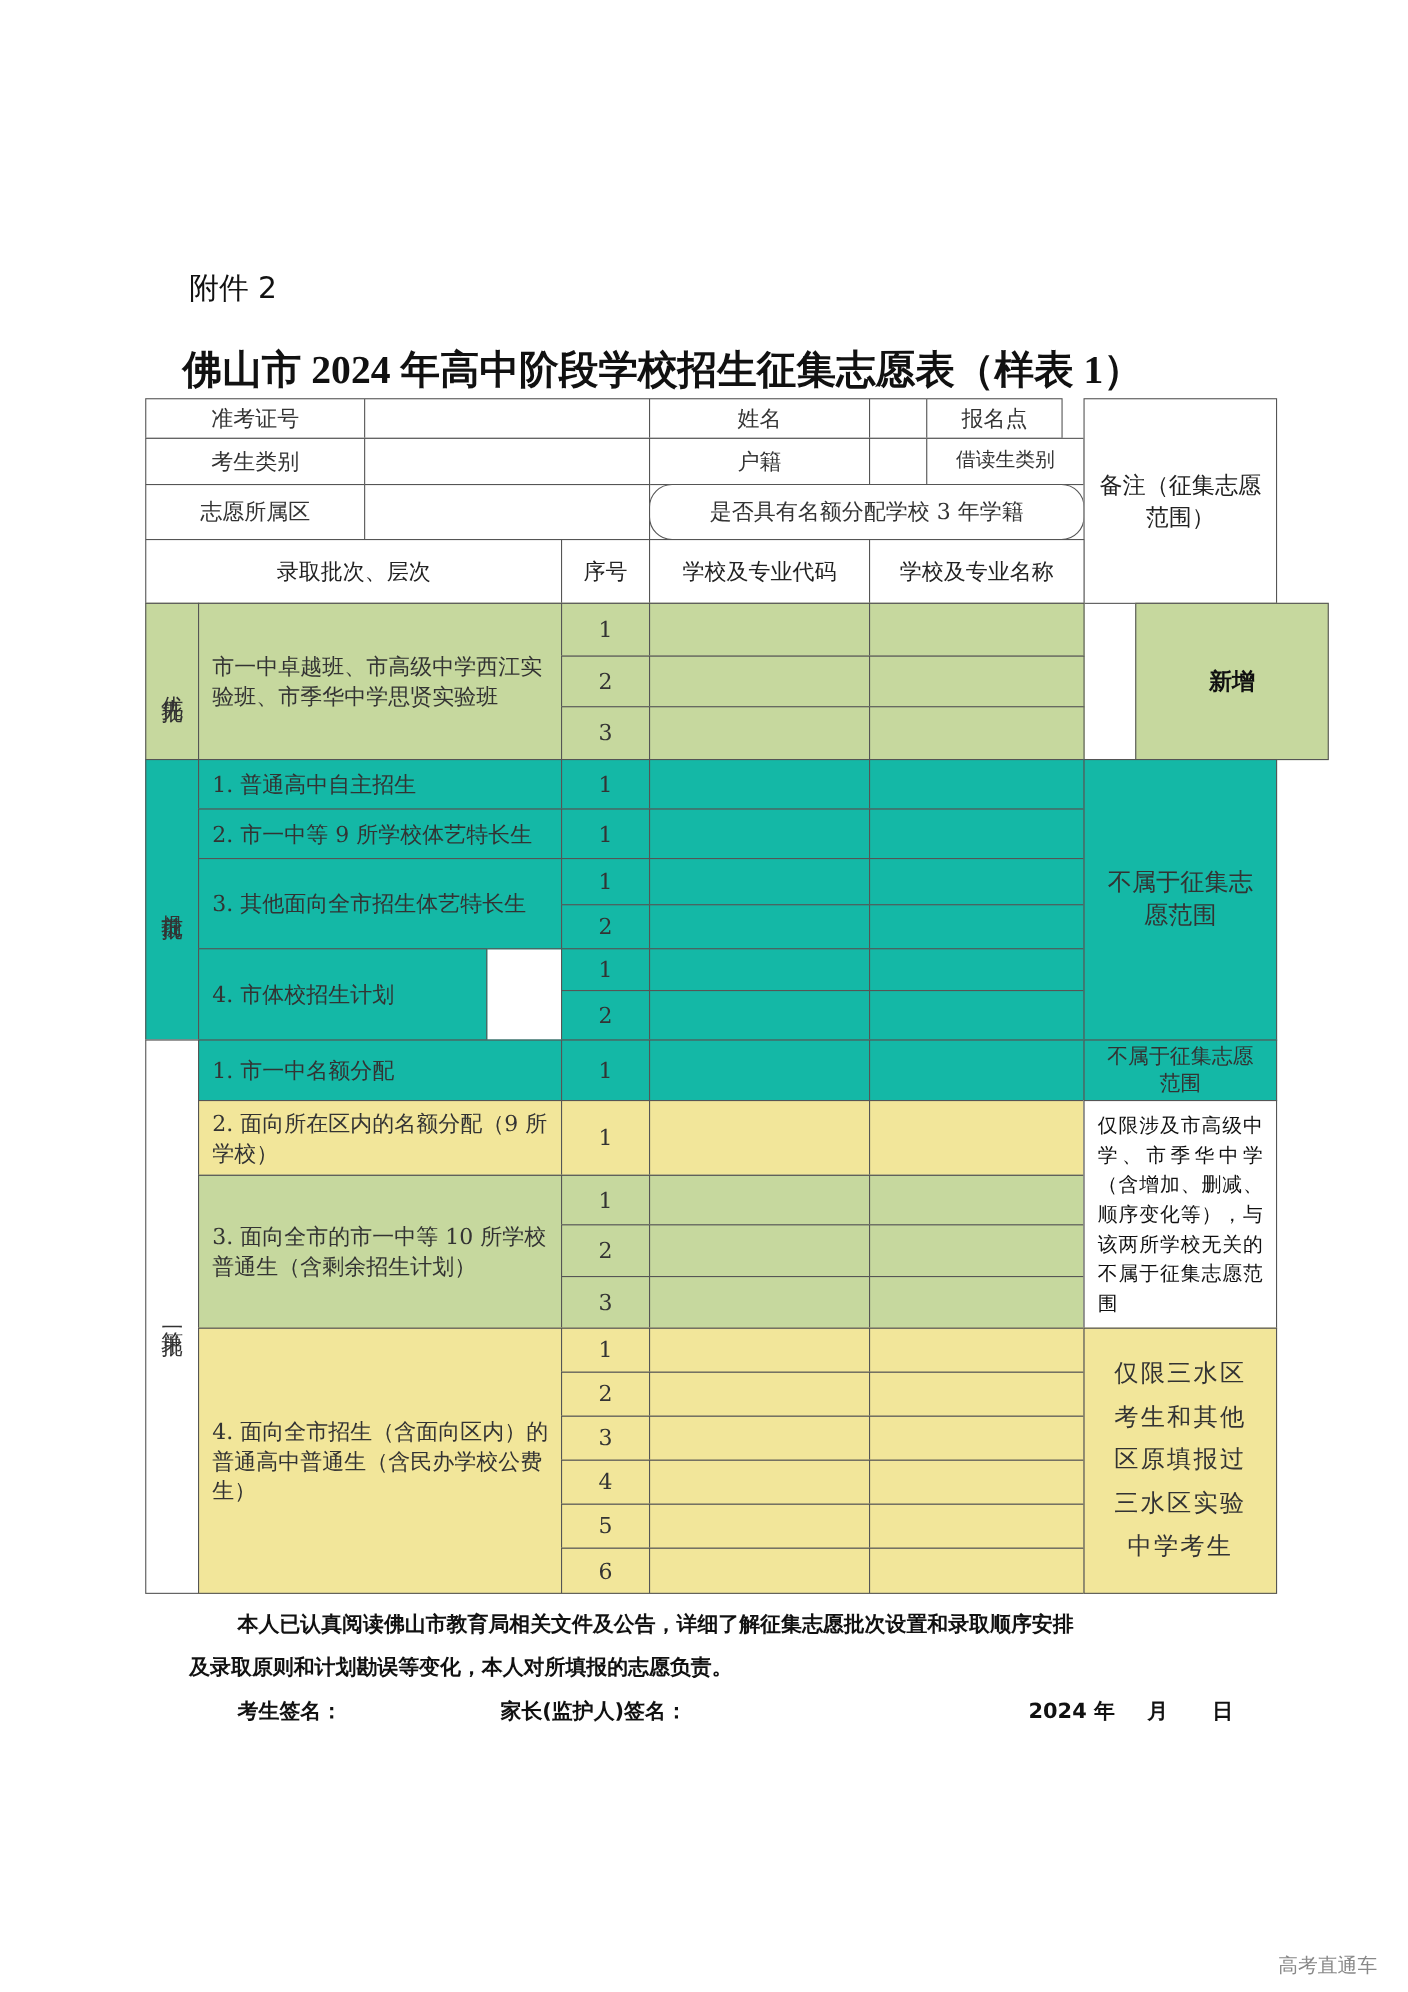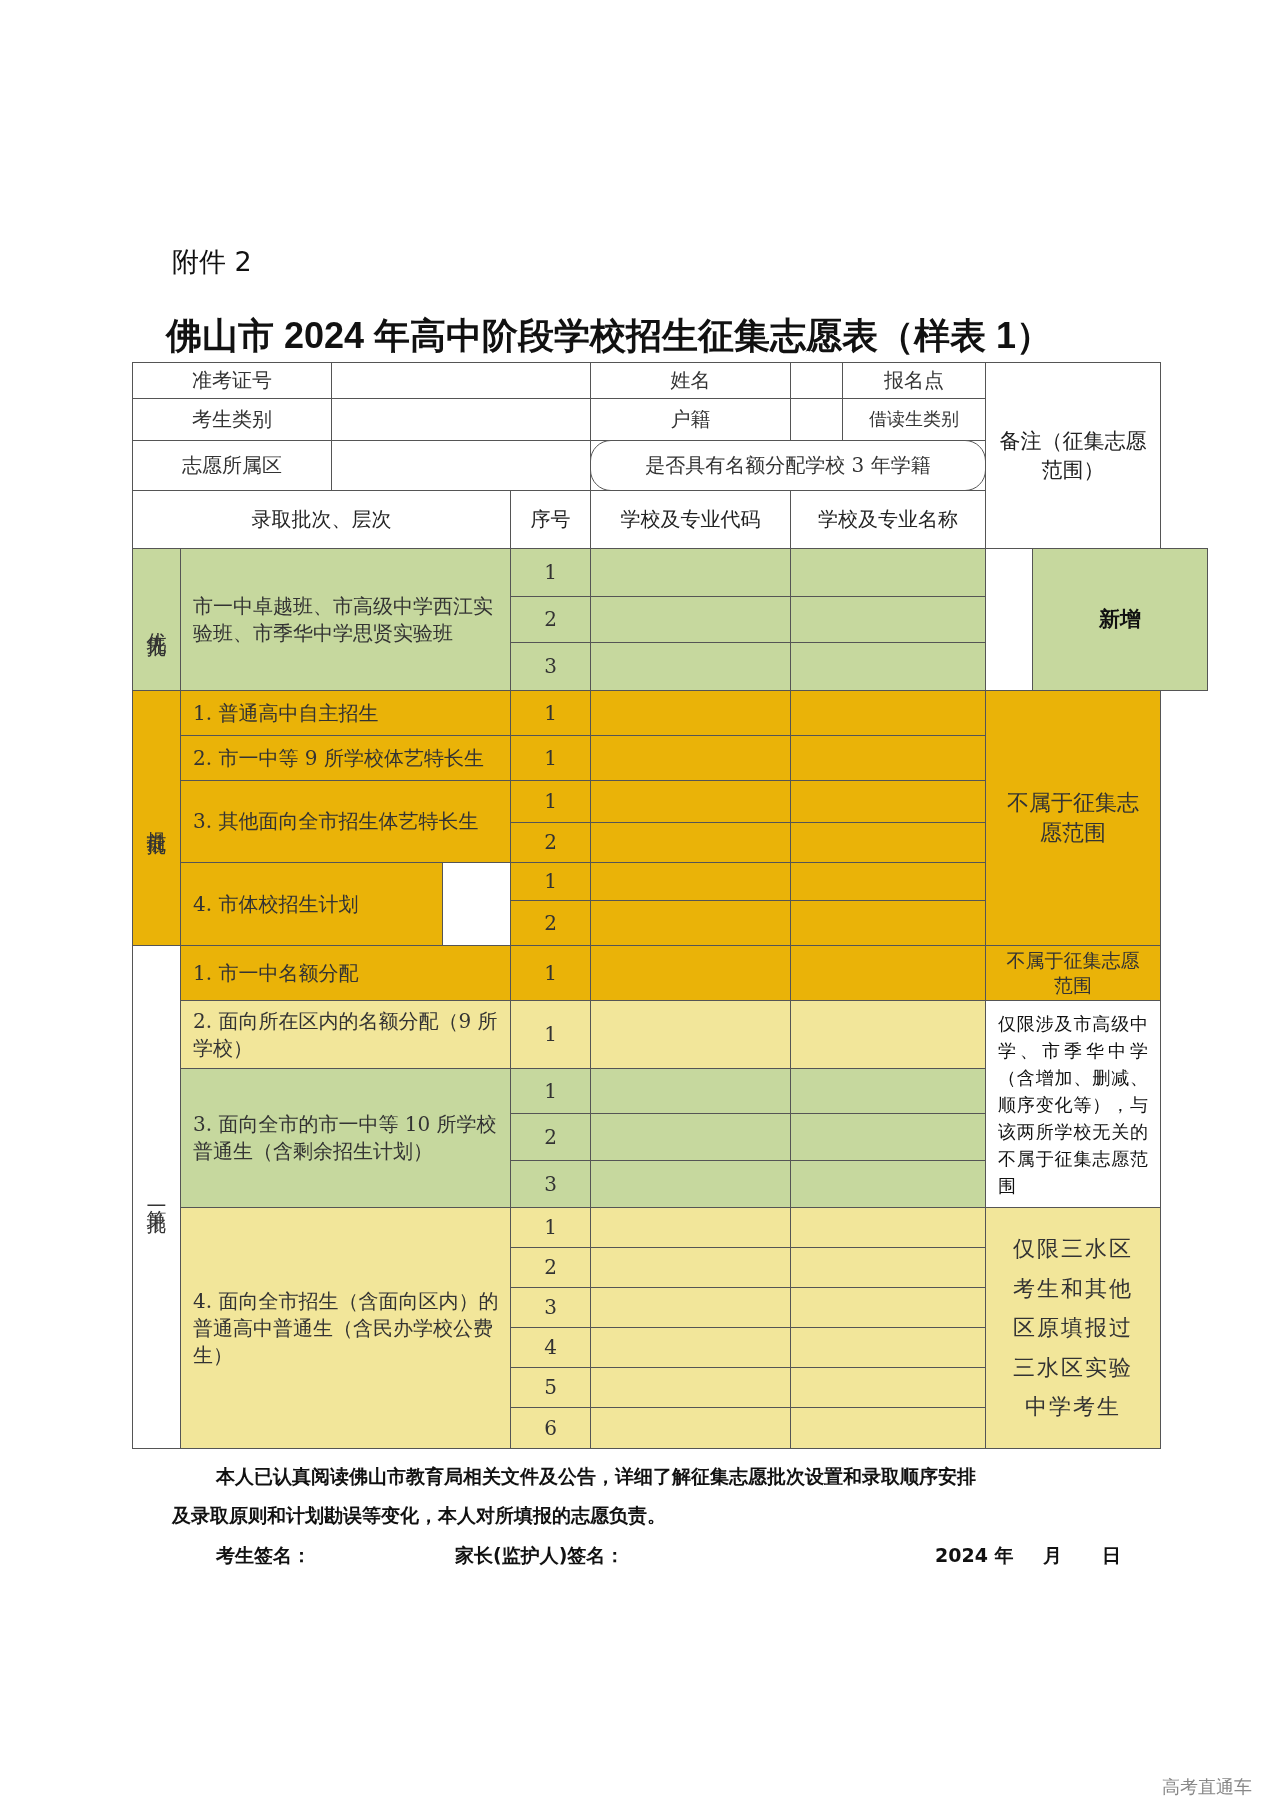--- a/index.html
+++ b/index.html
@@ -1,47 +1,47 @@
 <!DOCTYPE html>
 <html><head>
 <meta charset="utf-8">
 <style>
   html, body { margin: 0; padding: 0; background: #ffffff; }
   body { width: 1280px; height: 1811px; position: relative; overflow: hidden;
          font-family: "DejaVu Serif", "Liberation Serif", serif; color: #222; }
   .attach { position: absolute; left: 172px; top: 244px; font-size: 27px;
             font-family: "DejaVu Sans", "Liberation Sans", sans-serif; color:#111; }
   .title { position: absolute; left: 166px; top: 312px; font-size: 36px; font-weight: bold;
-           letter-spacing: 0px; color:#111; font-family: Liberation Sans, sans-serif; white-space: nowrap; }
+           letter-spacing: 0px; color:#111; font-family: Liberation Serif, serif; white-space: nowrap; }
   .cell { position: absolute; box-sizing: border-box; border: 1px solid #555;
           display: flex; align-items: center; justify-content: center; text-align: center;
           font-size: 20px; line-height: 1.35; color: #333; }
   .left { justify-content: flex-start; text-align: left; padding-left: 12px; padding-right: 6px; }
   .bold { font-weight: bold; font-family: "DejaVu Sans", "Liberation Sans", sans-serif; color:#111; }
   .vert { writing-mode: vertical-rl; text-orientation: upright; letter-spacing: 2px; }
   .green { background: #c6d89e; }
-  .grey { background: #eab308; }
+  .grey { background: #14b8a6; }
   .yellow { background: #f2e69a; }
   .white { background: #ffffff; }
   .foot { position: absolute; font-size: 19px; font-weight: bold; color:#111;
           font-family: "DejaVu Sans", "Liberation Sans", sans-serif; white-space: nowrap; }
   .watermark { position: absolute; right: 28px; top: 1775px; font-size: 18px; color: #888;
                font-family: "DejaVu Sans", "Liberation Sans", sans-serif; }
 </style>
 </head>
 <body>
 
 <div class="attach">附件 2</div>
 <div class="title">佛山市 2024 年高中阶段学校招生征集志愿表（样表 1）</div>
 
 <div class="cell white" style="left:132px;top:362px;width:200px;height:37px;">准考证号</div>
 <div class="cell white" style="left:331px;top:362px;width:260px;height:37px;"></div>
 <div class="cell white" style="left:590px;top:362px;width:201px;height:37px;">姓名</div>
 <div class="cell white" style="left:790px;top:362px;width:53px;height:37px;"></div>
-<div class="cell white" style="left:842px;top:362px;width:144px;height:37px;">报名点</div>
+<div class="cell white" style="left:842px;top:362px;width:124px;height:37px;">报名点</div>
 
 <div class="cell white" style="left:132px;top:398px;width:200px;height:43px;">考生类别</div>
 <div class="cell white" style="left:331px;top:398px;width:260px;height:43px;"></div>
 <div class="cell white" style="left:590px;top:398px;width:201px;height:43px;">户籍</div>
 <div class="cell white" style="left:790px;top:398px;width:53px;height:43px;"></div>
 <div class="cell white" style="left:842px;top:398px;width:144px;height:43px;font-size:18px;">借读生类别</div>
 
 <div class="cell white" style="left:132px;top:440px;width:200px;height:51px;">志愿所属区</div>
 <div class="cell white" style="left:331px;top:440px;width:260px;height:51px;"></div>
 <div class="cell white" style="left:590px;top:440px;width:396px;height:51px;border-radius:21px;">是否具有名额分配学校 3 年学籍</div>

